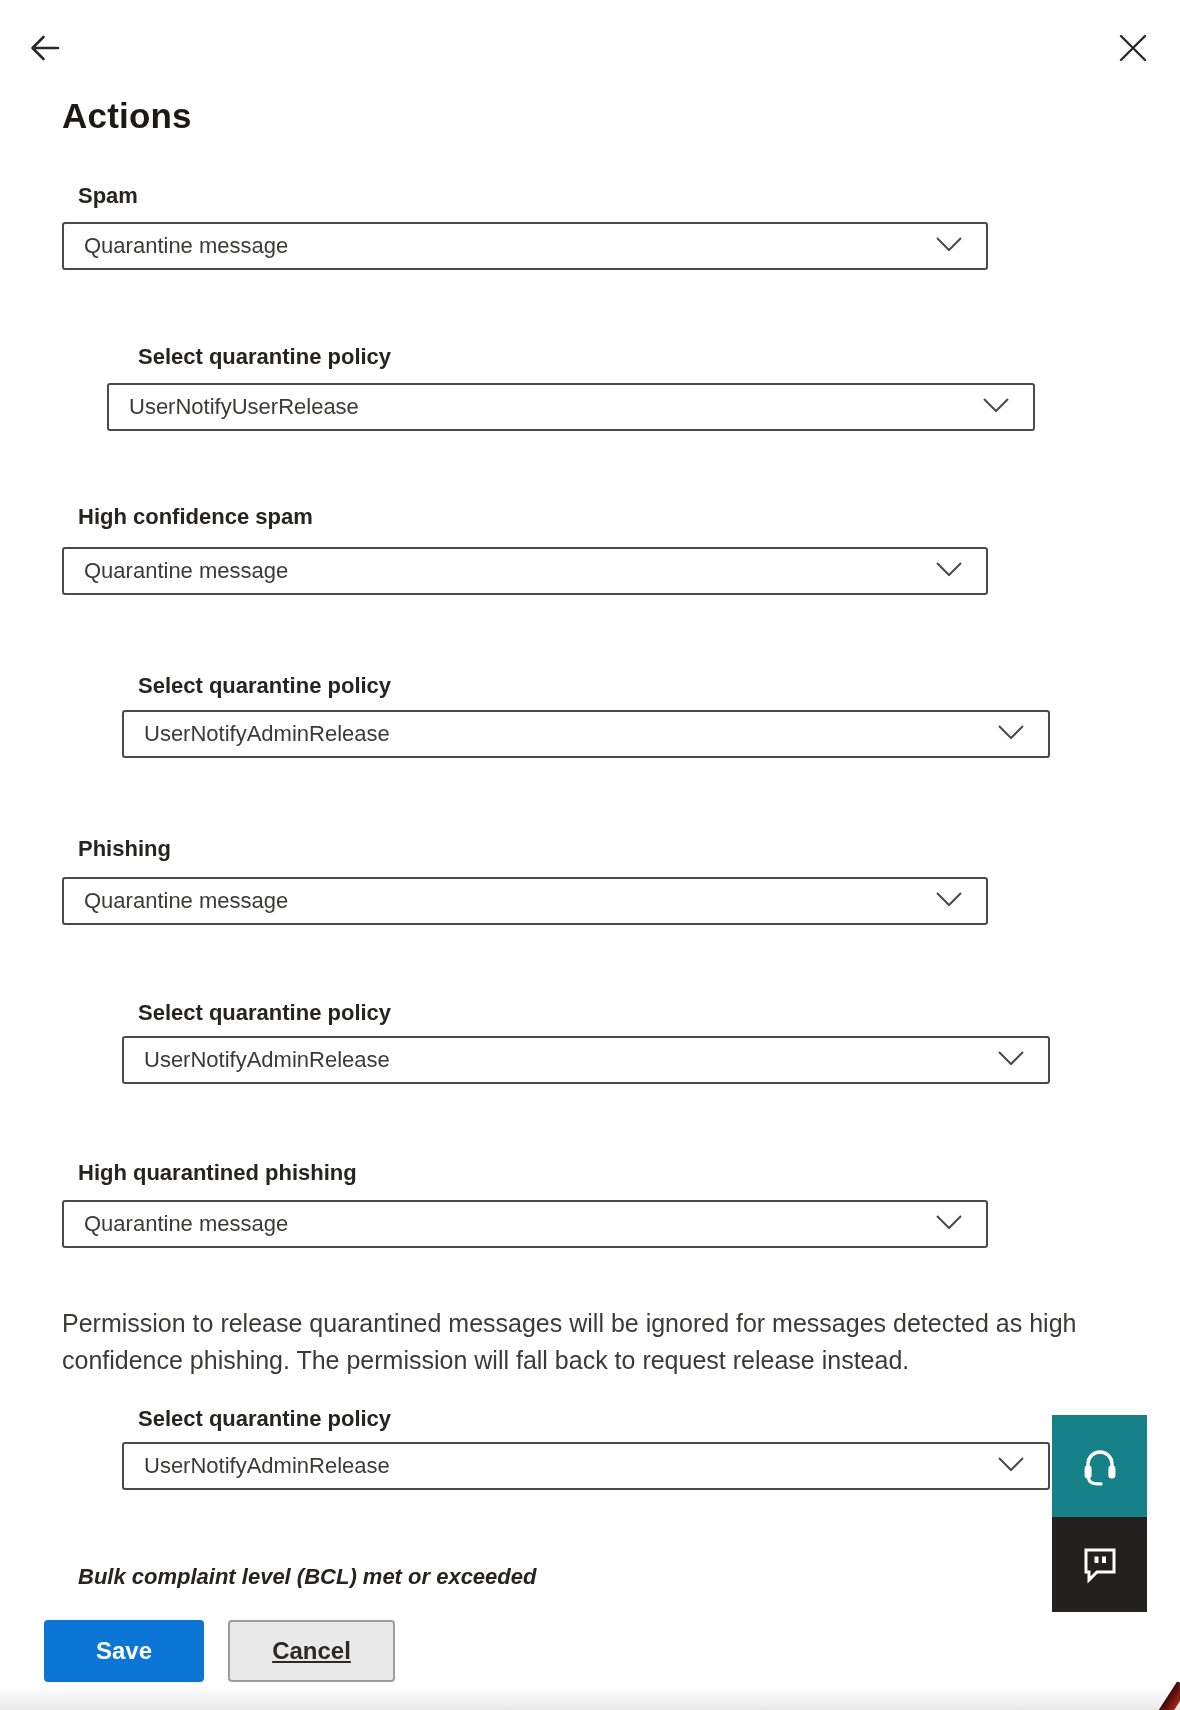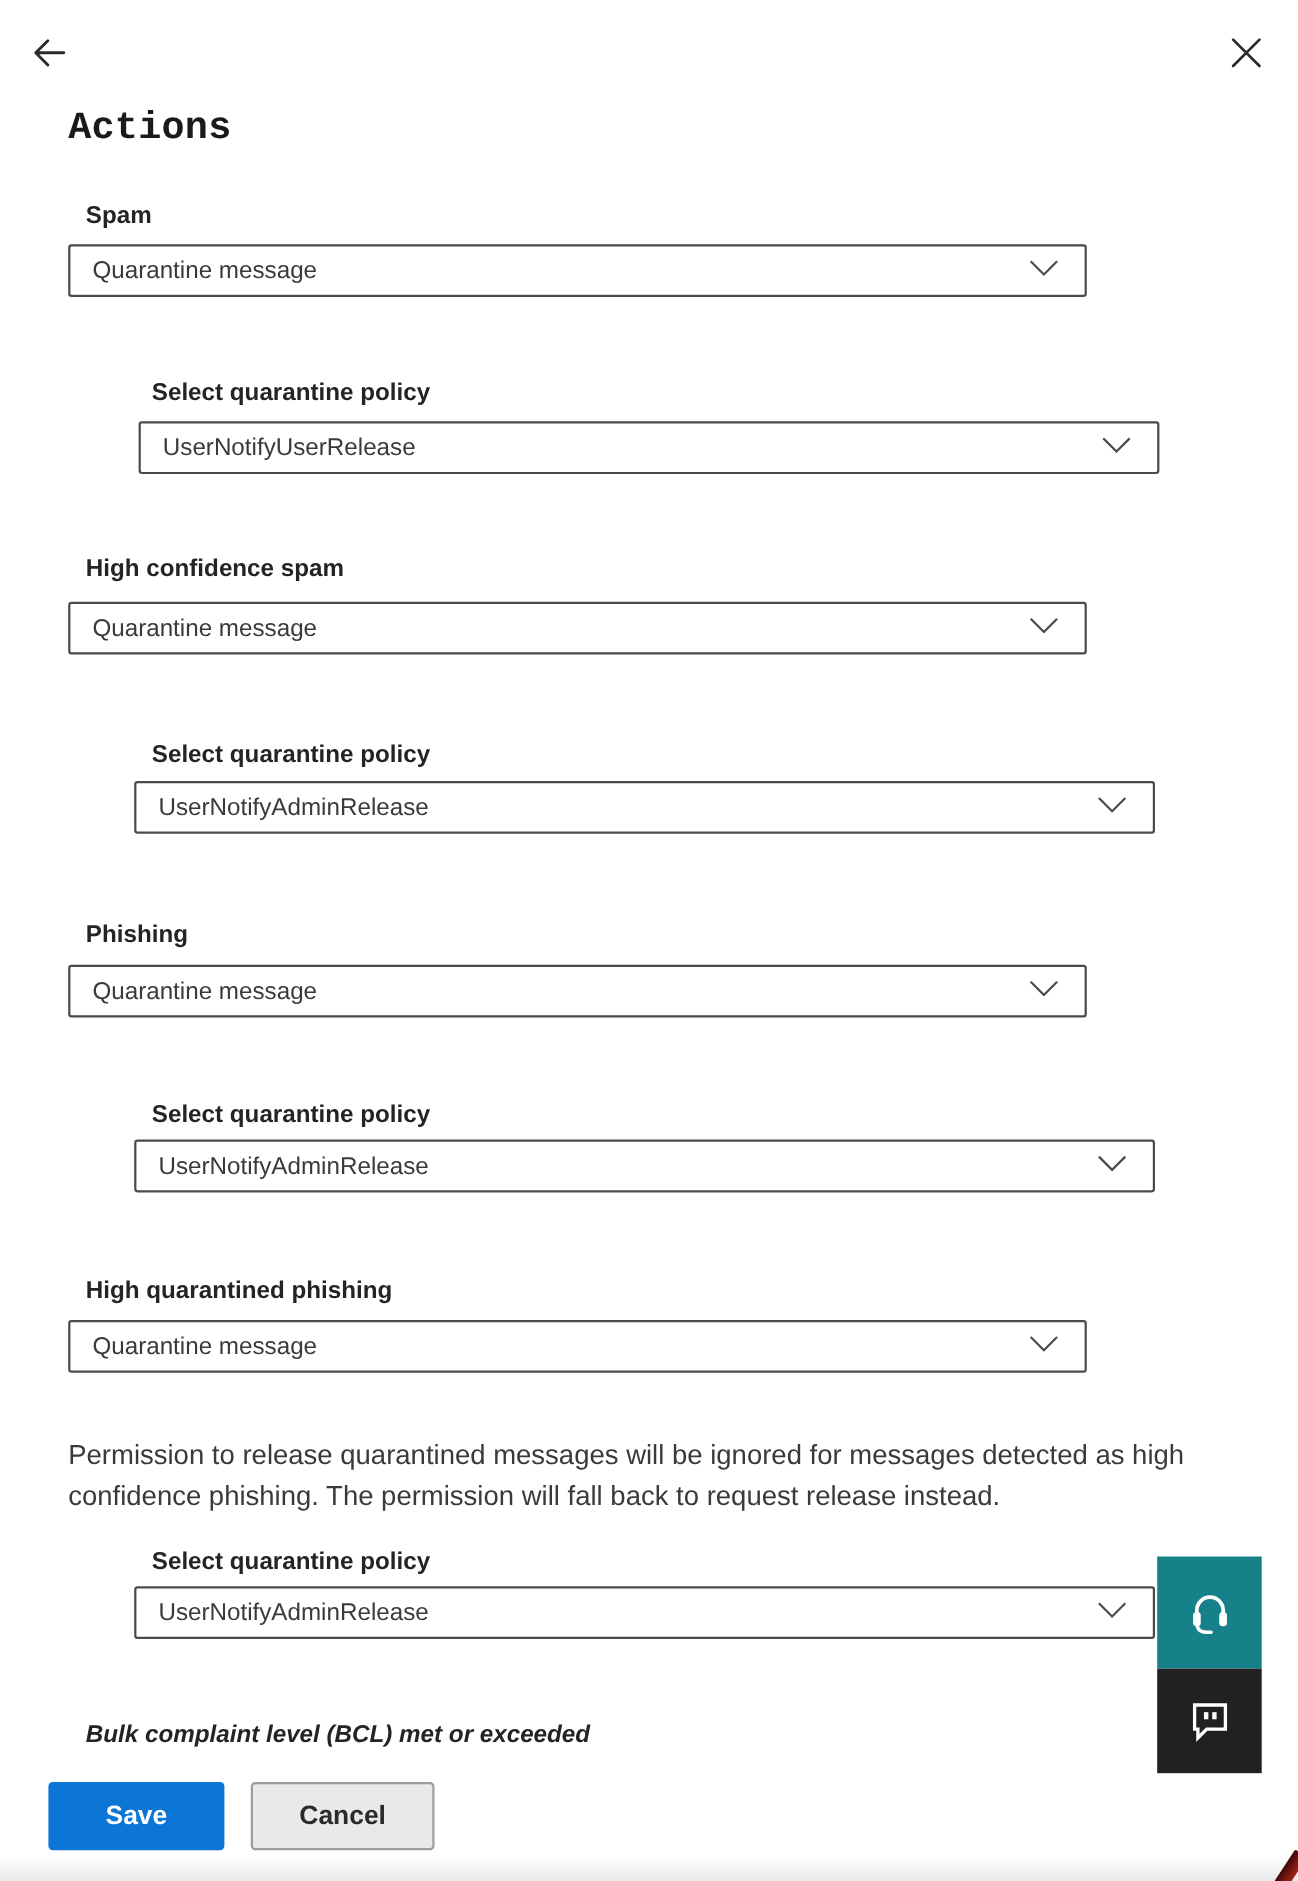--- a/index.html
+++ b/index.html
@@ -3,21 +3,21 @@
 <meta charset="utf-8">
 <style>
   html,body{margin:0;padding:0;}
   body{
     width:1180px;height:1710px;position:relative;background:#ffffff;
     font-family:"Liberation Sans","DejaVu Sans",sans-serif;
     color:#323130;overflow:hidden;
   }
   .abs{position:absolute;box-sizing:border-box;}
   .icon-btn{background:transparent;border:none;padding:0;cursor:pointer;line-height:0;}
-  h1.title{margin:0;font-size:35px;font-weight:700;color:#1b1a19;letter-spacing:0.2px;font-family:Liberation Mono, monospace;}
+  h1.title{margin:0;font-size:35px;font-weight:700;color:#1b1a19;letter-spacing:0.2px;}
   .field-label{font-size:22px;font-weight:600;color:#252423;line-height:26px;margin-left:16px;}
   .combo{
     height:48px;background:#fff;border:2px solid #4c4a48;border-radius:3px;
     display:flex;align-items:center;padding:0 60px 0 20px;cursor:pointer;
   }
   .combo .combo-text{
     font-size:22px;color:#3b3a39;white-space:nowrap;overflow:hidden;text-overflow:ellipsis;
   }
   .combo .chev{position:absolute;right:24px;top:50%;transform:translateY(-50%);}
   .note{font-size:25px;font-weight:400;color:#3b3a39;line-height:37px;}
@@ -28,21 +28,21 @@
   .bottom-strip{
     left:0;top:1686px;width:1180px;height:24px;z-index:6;
     background:linear-gradient(#ffffff, #e9e9e9);
   }
   .btn{
     border:none;border-radius:4px;font-size:24px;font-weight:600;cursor:pointer;z-index:7;
     display:flex;align-items:center;justify-content:center;
     font-family:"Liberation Sans","DejaVu Sans",sans-serif;
   }
   .btn-primary{background:#0b76d6;color:#ffffff;text-align:center;}
-  .btn-secondary{background:#e9e9e9;color:#2b2a29;border:2px solid #9d9d9d;}
+  .btn-secondary{background:#e9e9e9;color:#2b2a29;border:2px solid #9d9d9d;text-decoration:underline;}
   .float-btn{
     border:none;cursor:pointer;z-index:8;display:flex;align-items:center;justify-content:center;
   }
   .float-teal{background:#17818a;}
   .float-dark{background:#232120;}
   .red-artifact{
     width:40px;height:13px;background:linear-gradient(#3f0806,#a3231a);
     transform:rotate(-57deg);right:-12px;bottom:2px;z-index:9;border-radius:2px;
   }
 </style>
@@ -71,21 +71,21 @@
 <div class="combo abs" style="left:62px;top:222px;width:926px;">
   <span class="combo-text">Quarantine message</span>
   <span class="chev">
     <svg width="26" height="15" viewBox="0 0 26 15">
         <path d="M1 1.5 L13 13.5 L25 1.5" fill="none" stroke="#4c4a48" stroke-width="2"></path>
       </svg>
   </span>
 </div>
 
 <div class="field-label abs" style="left:122px;top:344px;">Select quarantine policy</div>
-<div class="combo abs" style="left:126px;top:383px;width:928px;">
+<div class="combo abs" style="left:107px;top:383px;width:928px;">
   <span class="combo-text">UserNotifyUserRelease</span>
   <span class="chev">
     <svg width="26" height="15" viewBox="0 0 26 15">
         <path d="M1 1.5 L13 13.5 L25 1.5" fill="none" stroke="#4c4a48" stroke-width="2"></path>
       </svg>
   </span>
 </div>
 
 <div class="field-label abs" style="left:62px;top:504px;">High confidence spam</div>
 <div class="combo abs" style="left:62px;top:547px;width:926px;">

